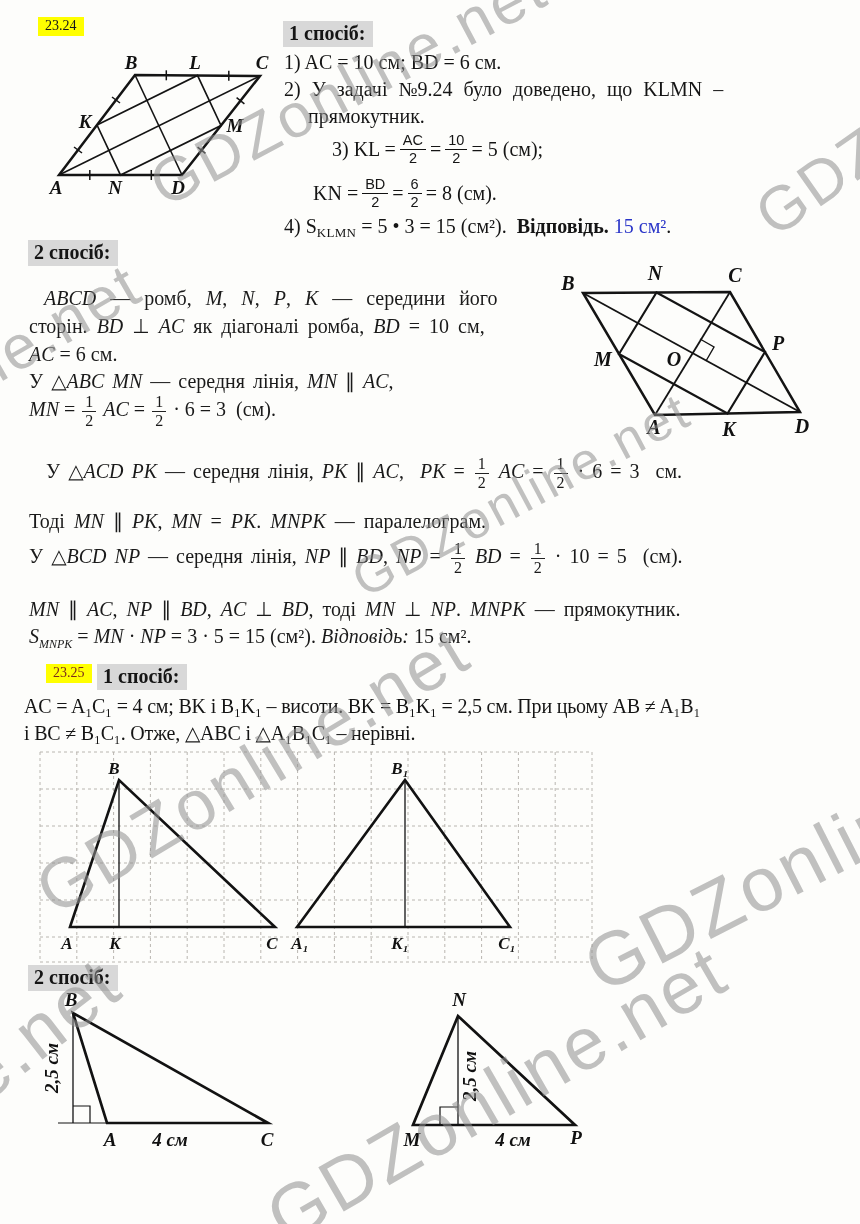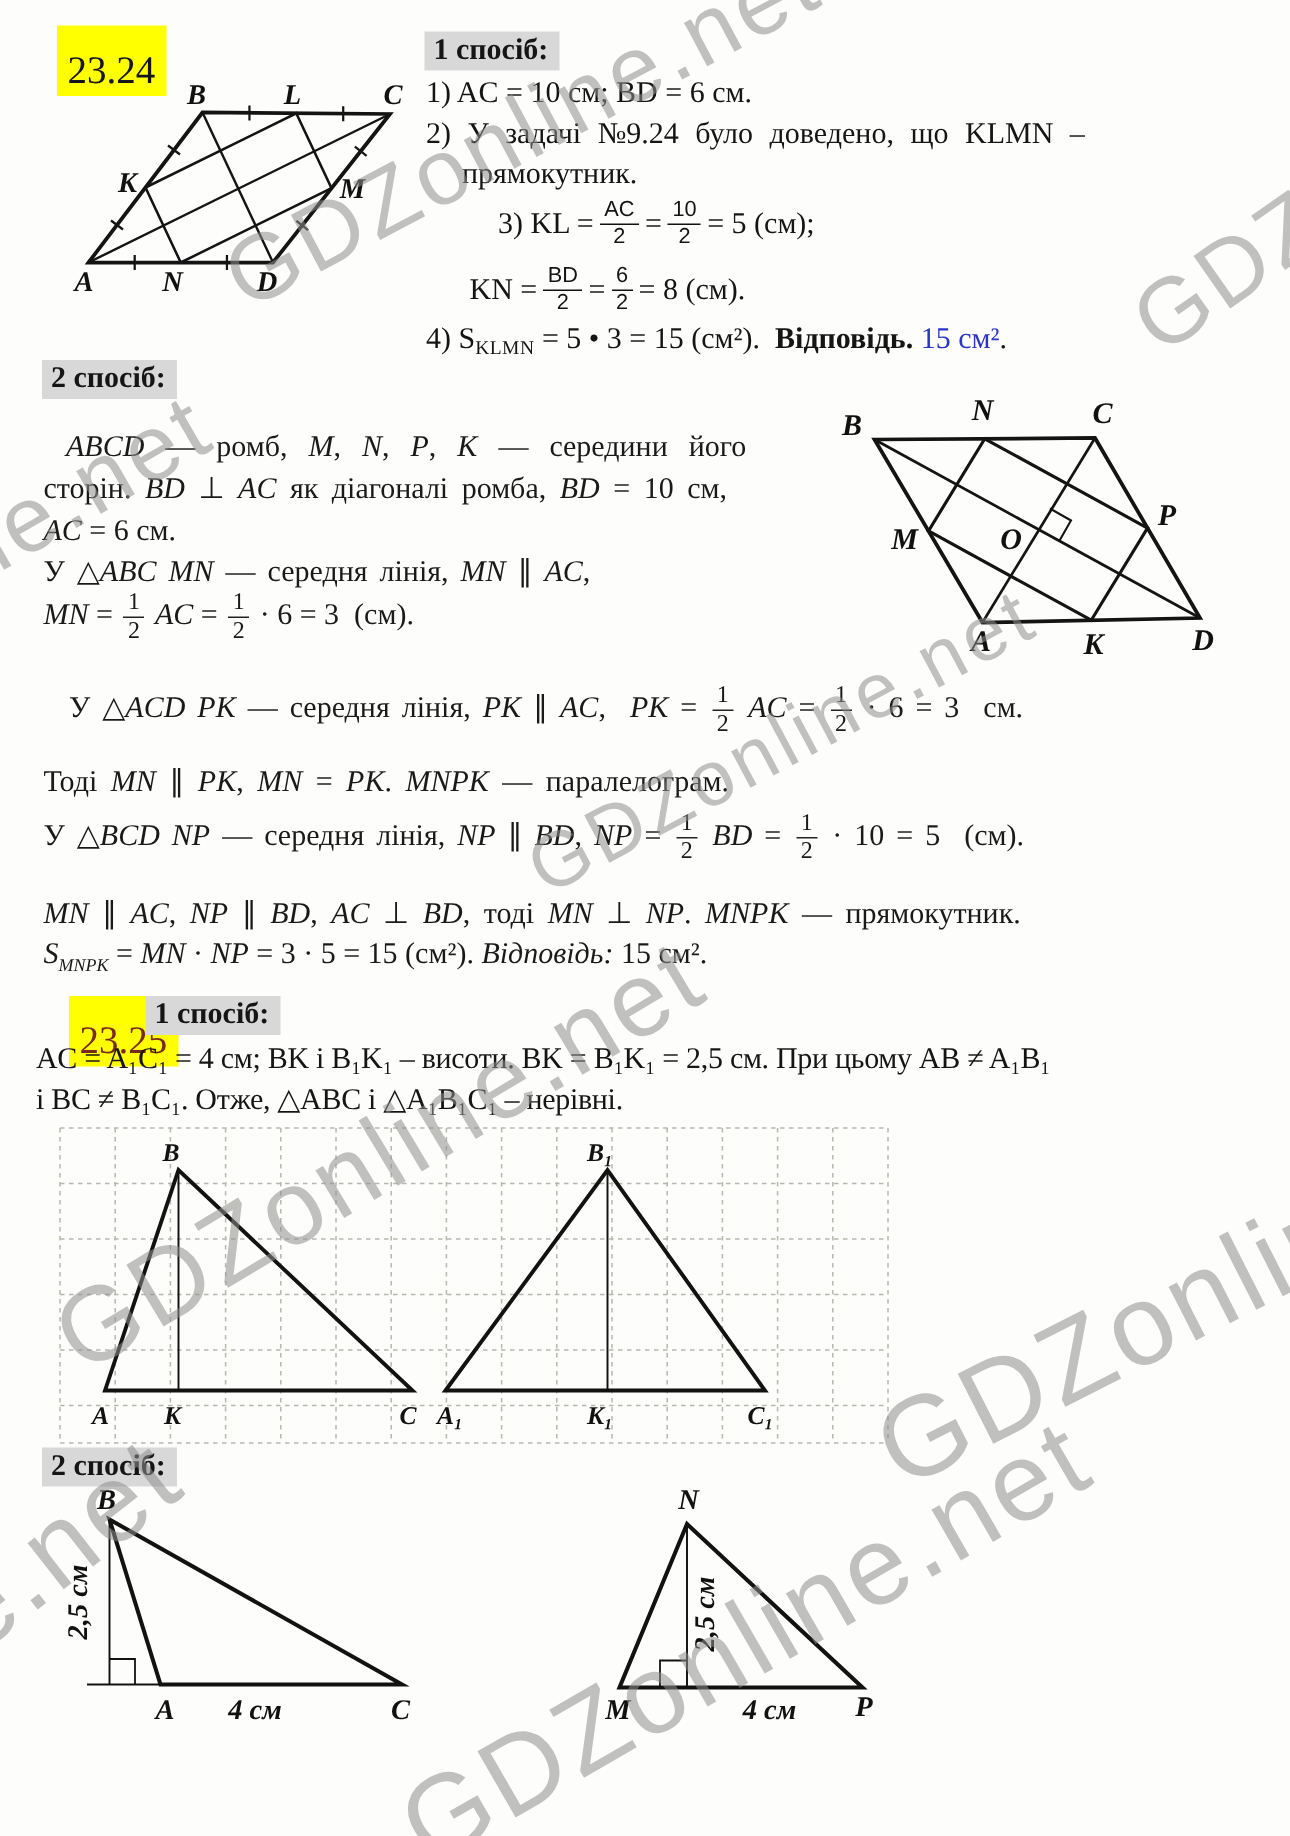--- a/index.html
+++ b/index.html
@@ -1,20 +1,20 @@
 <!DOCTYPE html>
 <html><head>
 <meta charset="utf-8">
 <style>
   html,body{margin:0;padding:0;}
   #page{position:relative;width:860px;height:1224px;background:#fdfdfb;overflow:hidden;
         font-family:"Liberation Serif", serif;color:#151515;}
   .abs{position:absolute;}
   
-  .ylbl{background:#ffff00;font-size:26px;padding:15px 7px 2px 7px;font-weight:normal;}
+  .ylbl{background:#ffff00;font-size:14px;padding:1px 7px 2px 7px;font-weight:normal;}
   .hl{background:#d8d8d8;font-weight:bold;font-size:20px;padding:1px 7px 2px 6px;}
   
   .t1{font-size:20px;line-height:26px;white-space:nowrap;}
   .just{white-space:normal;}
   .frow{display:flex;align-items:center;white-space:nowrap;font-size:20px;}
   .fx{display:inline-block;text-align:center;font-family:"Liberation Sans",sans-serif;
       font-size:14.5px;line-height:1.15;vertical-align:middle;margin:0 4px;}
   .fx .n{display:block;border-bottom:1.4px solid #111;padding:0 3px 0 3px;}
   .fx .d{display:block;}
   sub.sm{font-size:13px;vertical-align:-4px;letter-spacing:.3px;}

